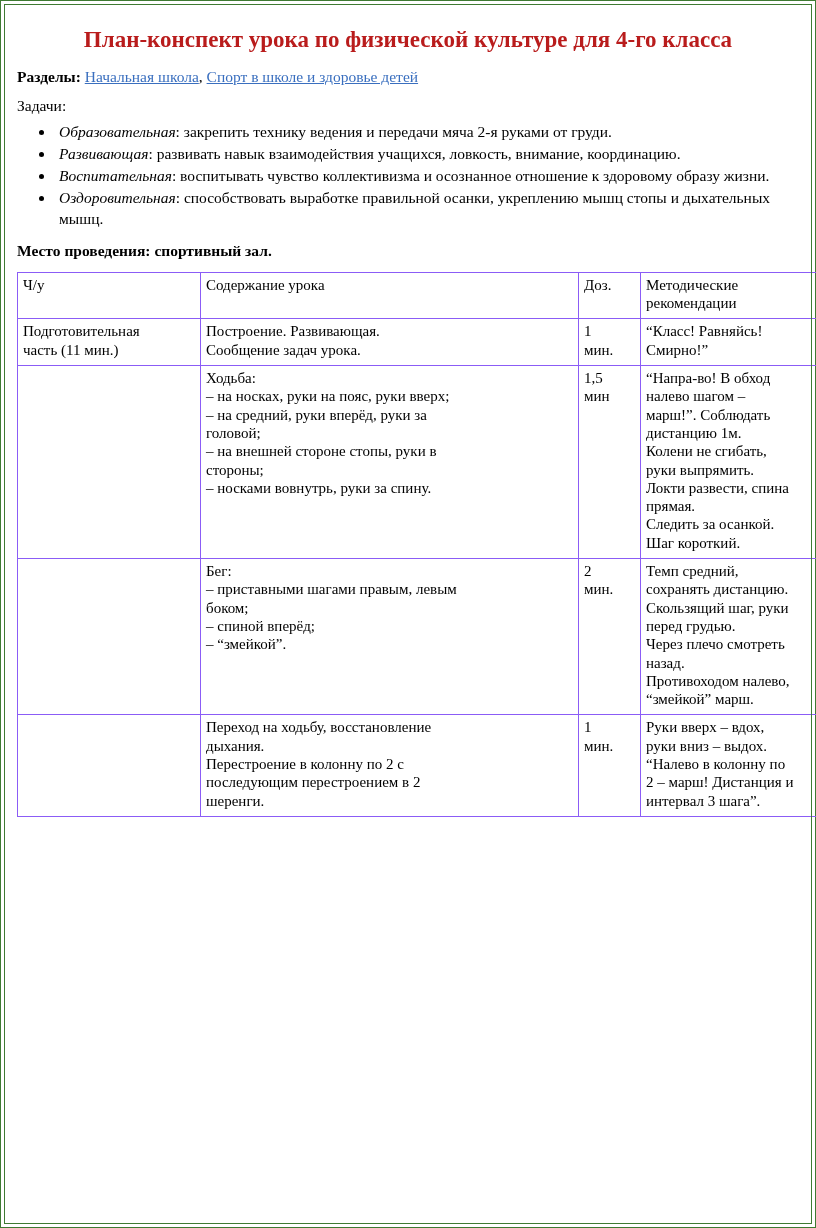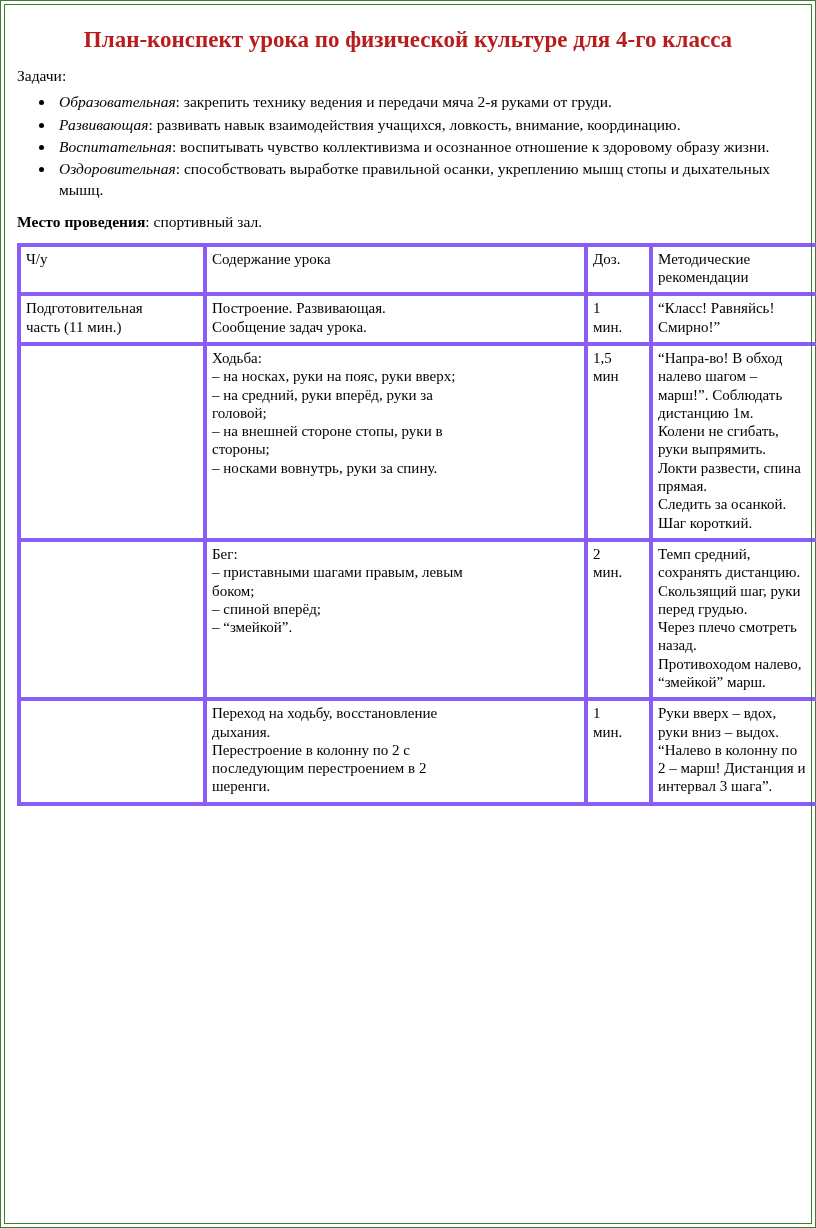--- a/index.html
+++ b/index.html
@@ -65,47 +65,53 @@
     font-size: 15.5px;
     line-height: 1.36;
     margin-bottom: 1px;
     padding-left: 4px;
   }
   ul.task-list li i { font-style: italic; }
   .place-line, .equip-line {
     font-size: 15.5px;
     margin: 0 0 9px 0;
     line-height: 1.35;
+    font-weight: bold;
   }
   table.lesson {
     border-collapse: collapse;
     width: 100%;
     margin-top: 10px;
     table-layout: fixed;
   }
   table.lesson td {
-    border: 4px solid #8b5cf6;
+    border: 1px solid #8b5cf6;
     vertical-align: top;
     padding: 3px 5px 6px 5px;
     font-size: 15px;
     line-height: 1.22;
   }
   .col-a { width: 172px; }
   .col-b { width: 367px; }
   .col-c { width: 51px; }
   .col-d { width: 198px; }
   .cell-lines span { display: block; }
 </style>
 </head>
 <body>
 
 <div class="page">
 
   <h1 class="doc-title">План-конспект урока по физической культуре для 4-го класса</h1>
 
+  <p class="meta-line">
+    <b>Разделы:</b>
+    <span> </span>
+    <a class="link" href="#">Начальная школа</a><span>, </span><a class="link" href="#">Спорт в школе и здоровье детей</a>
+  </p>
 
 
   <p class="tasks-label">Задачи:</p>
 
   <ul class="task-list">
     <li>
       <i>Образовательная</i><span>: закрепить технику ведения и передачи мяча 2-я руками от груди.</span>
     </li>
     <li>
       <i>Развивающая</i><span>: развивать навык взаимодействия учащихся, ловкость, внимание, координацию.</span>

